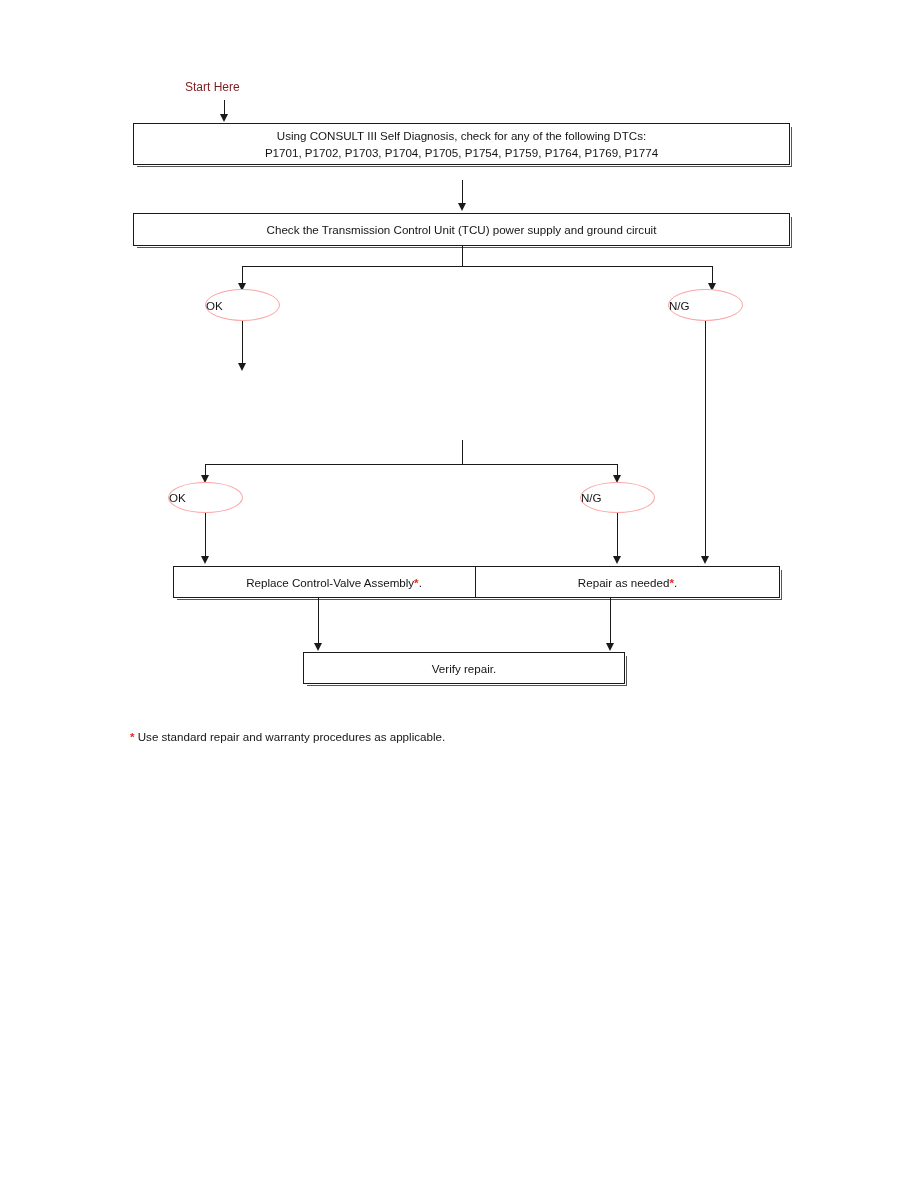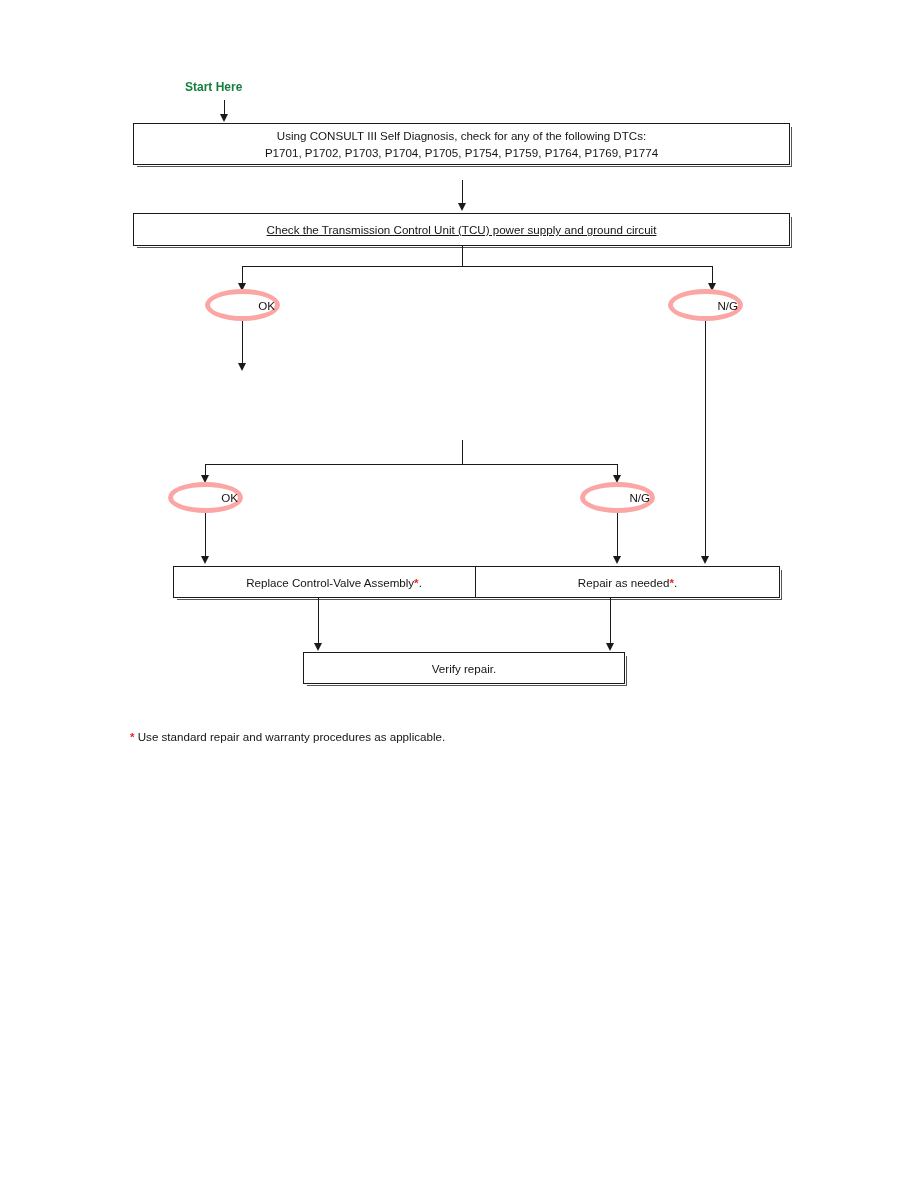--- a/index.html
+++ b/index.html
@@ -32,22 +32,22 @@
     letter-spacing: 0.3px;
     color: #141414;
   }
 
   
   .start-label {
     position: absolute;
     left: 185px;
     top: 80px;
     font-size: 12px;
-    font-weight: bold;
-    color: #15803d;
+    font-weight: normal;
+    color: #7f1d1d;
     white-space: nowrap;
   }
 
   
   .node-box {
     position: absolute;
     box-sizing: border-box;
     background: #ffffff;
     border: 1px solid #1a1a1a;
     box-shadow: 2px 2px 0 -1px #ffffff, 3px 3px 0 -1px #555555;
@@ -63,25 +63,25 @@
   .node-box .line {
     display: block;
     white-space: nowrap;
   }
 
   
   .node-ellipse {
     position: absolute;
     box-sizing: border-box;
     background: #ffffff;
-    border: 5px solid #fca5a5;
+    border: 1px solid #fca5a5;
     border-radius: 50%;
     display: flex;
     align-items: center;
-    justify-content: flex-end;
+    justify-content: flex-start;
     font-size: 11.6px;
     color: #141414;
     white-space: nowrap;
   }
 
   
   .vline {
     position: absolute;
     width: 0;
     border-left: 1px solid #1a1a1a;
@@ -126,21 +126,21 @@
   <div class="arrowhead" style="left:219.5px; top:114px;"></div>
 
   <div class="node-box" style="left:133px; top:123px; width:657px; height:42px;">
     <span class="line">Using CONSULT III Self Diagnosis, check for any of the following DTCs:</span>
     <span class="line">P1701, P1702, P1703, P1704, P1705, P1754, P1759, P1764, P1769, P1774</span>
   </div>
 
   <div class="vline" style="left:462px; top:180px; height:24px;"></div>
   <div class="arrowhead" style="left:457.5px; top:203px;"></div>
 
-  <div class="node-box" style="left:133px; top:213px; width:657px; height:33px;text-decoration:underline;">
+  <div class="node-box" style="left:133px; top:213px; width:657px; height:33px;">
     <span class="line">Check the Transmission Control Unit (TCU) power supply and ground circuit</span>
   </div>
 
   <div class="vline" style="left:462px; top:246px; height:20px;"></div>
   <div class="hline" style="left:242px; top:266px; width:471px;"></div>
   <div class="vline" style="left:242px; top:266px; height:18px;"></div>
   <div class="arrowhead" style="left:237.5px; top:283px;"></div>
   <div class="vline" style="left:712px; top:266px; height:18px;"></div>
   <div class="arrowhead" style="left:707.5px; top:283px;"></div>
 

